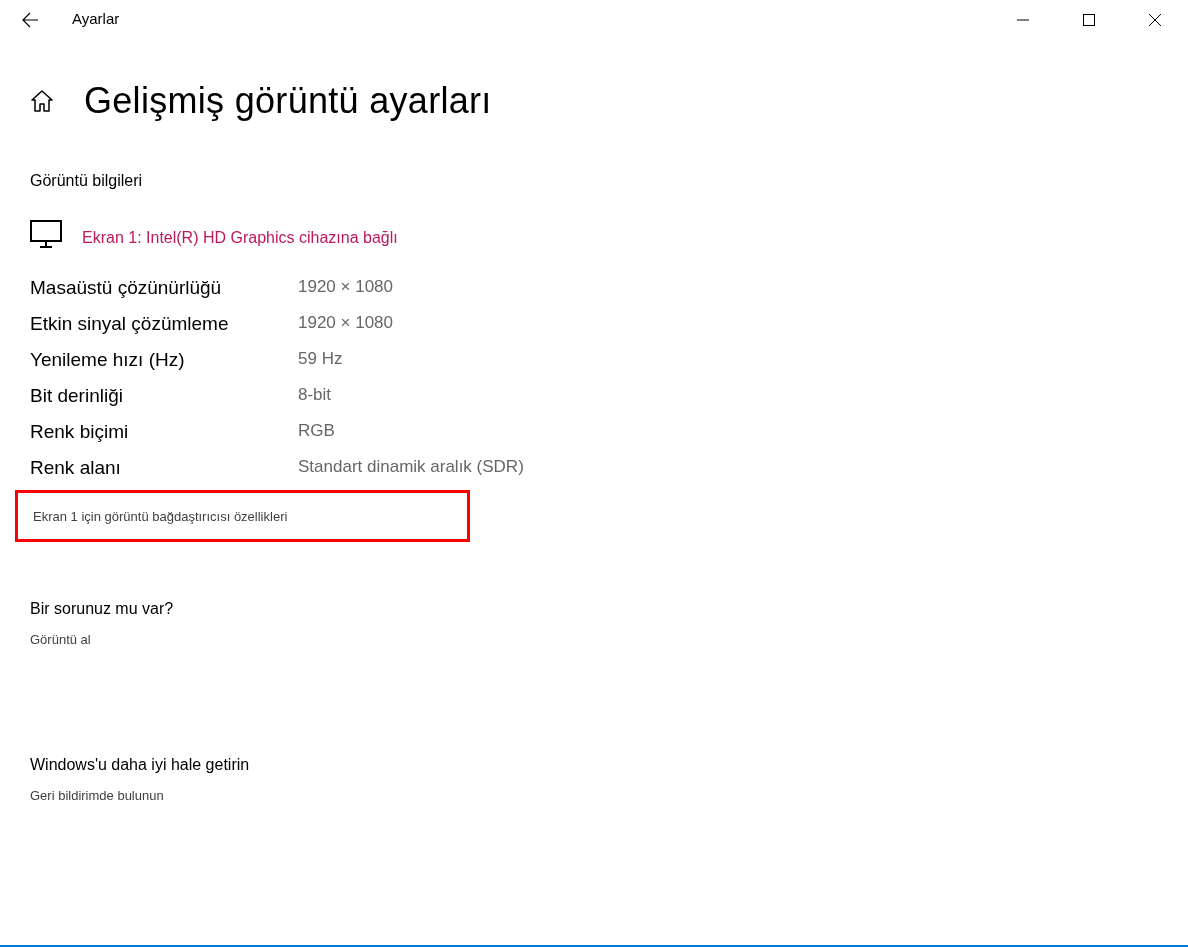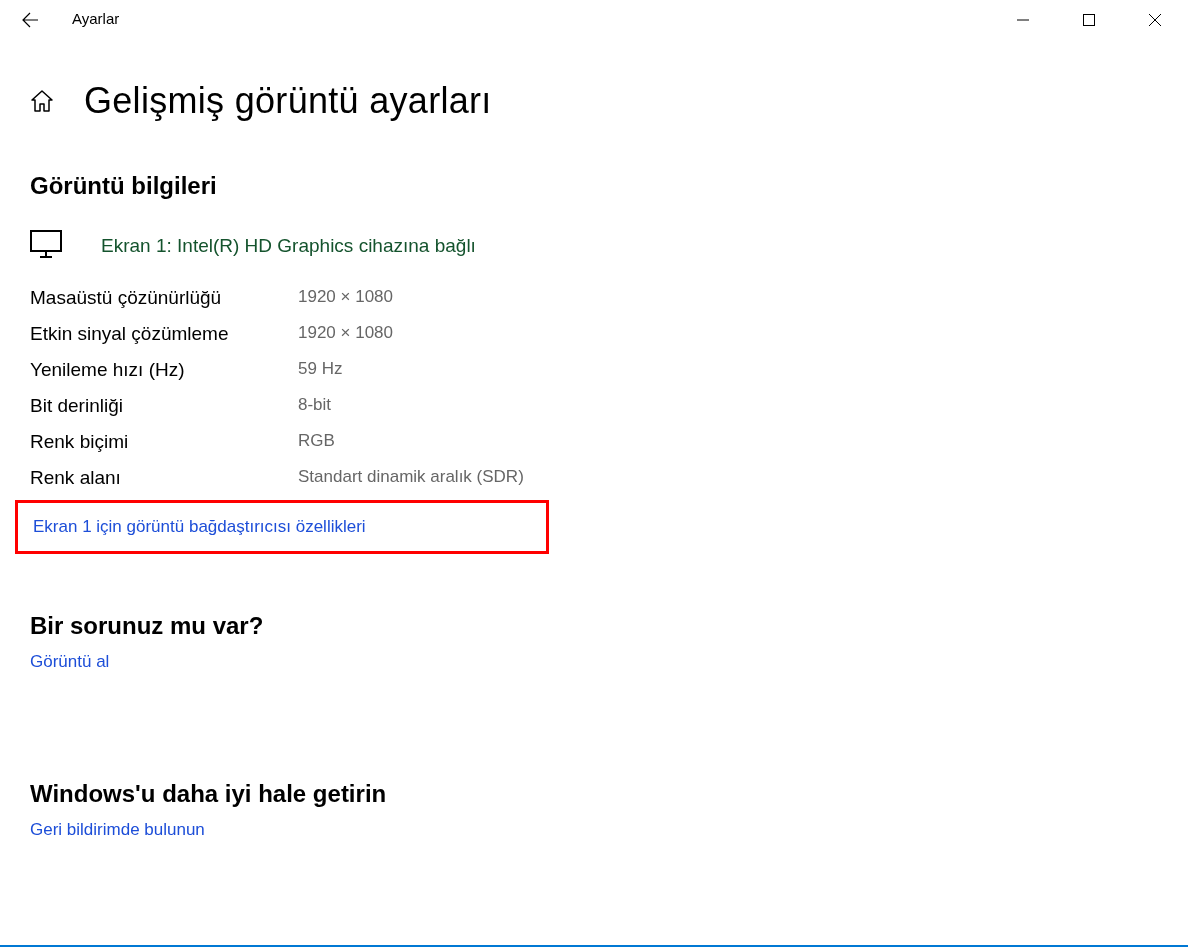--- a/index.html
+++ b/index.html
@@ -64,43 +64,42 @@
       height: 24px;
       cursor: pointer;
     }
     .page-title {
       font-size: 36px;
       font-weight: 400;
       color: #000;
       letter-spacing: 0.3px;
     }
     .section-title {
-      font-size: 24px;
-      font-weight: 700;
+      font-size: 16px;
+      font-weight: 400;
       color: #000;
       margin-bottom: 30px;
     }
     .display-block {
       margin-bottom: 20px;
     }
     .display-icon-row {
       display: flex;
       align-items: flex-end;
       gap: 20px;
       margin-bottom: 22px;
     }
     .monitor-icon {
       width: 32px;
       height: 28px;
     }
     .display-desc {
-      font-size: 19px;
-      color: #14532d;
+      font-size: 16px;
+      color: #be185d;
       padding-bottom: 1px;
-      margin-left: 19px;
     }
     .info-table {
       margin-bottom: 0px;
     }
     .info-row {
       display: flex;
       padding: 7px 0;
     }
     .info-label {
       width: 268px;
@@ -113,22 +112,22 @@
     }
     .link-highlighted {
       border: 3px solid #ff0000;
       padding: 14px 180px 14px 15px;
       margin-left: -15px;
       margin-top: 4px;
       margin-bottom: 30px;
       display: inline-block;
     }
     .link {
-      font-size: 17px;
-      color: #1d4ed8;
+      font-size: 13px;
+      color: #404040;
       cursor: pointer;
     }
     .section-block {
       margin-bottom: 40px;
     }
     .section-block .section-title {
       margin-bottom: 12px;
       margin-top: 28px;
     }
     .bottom-line {

